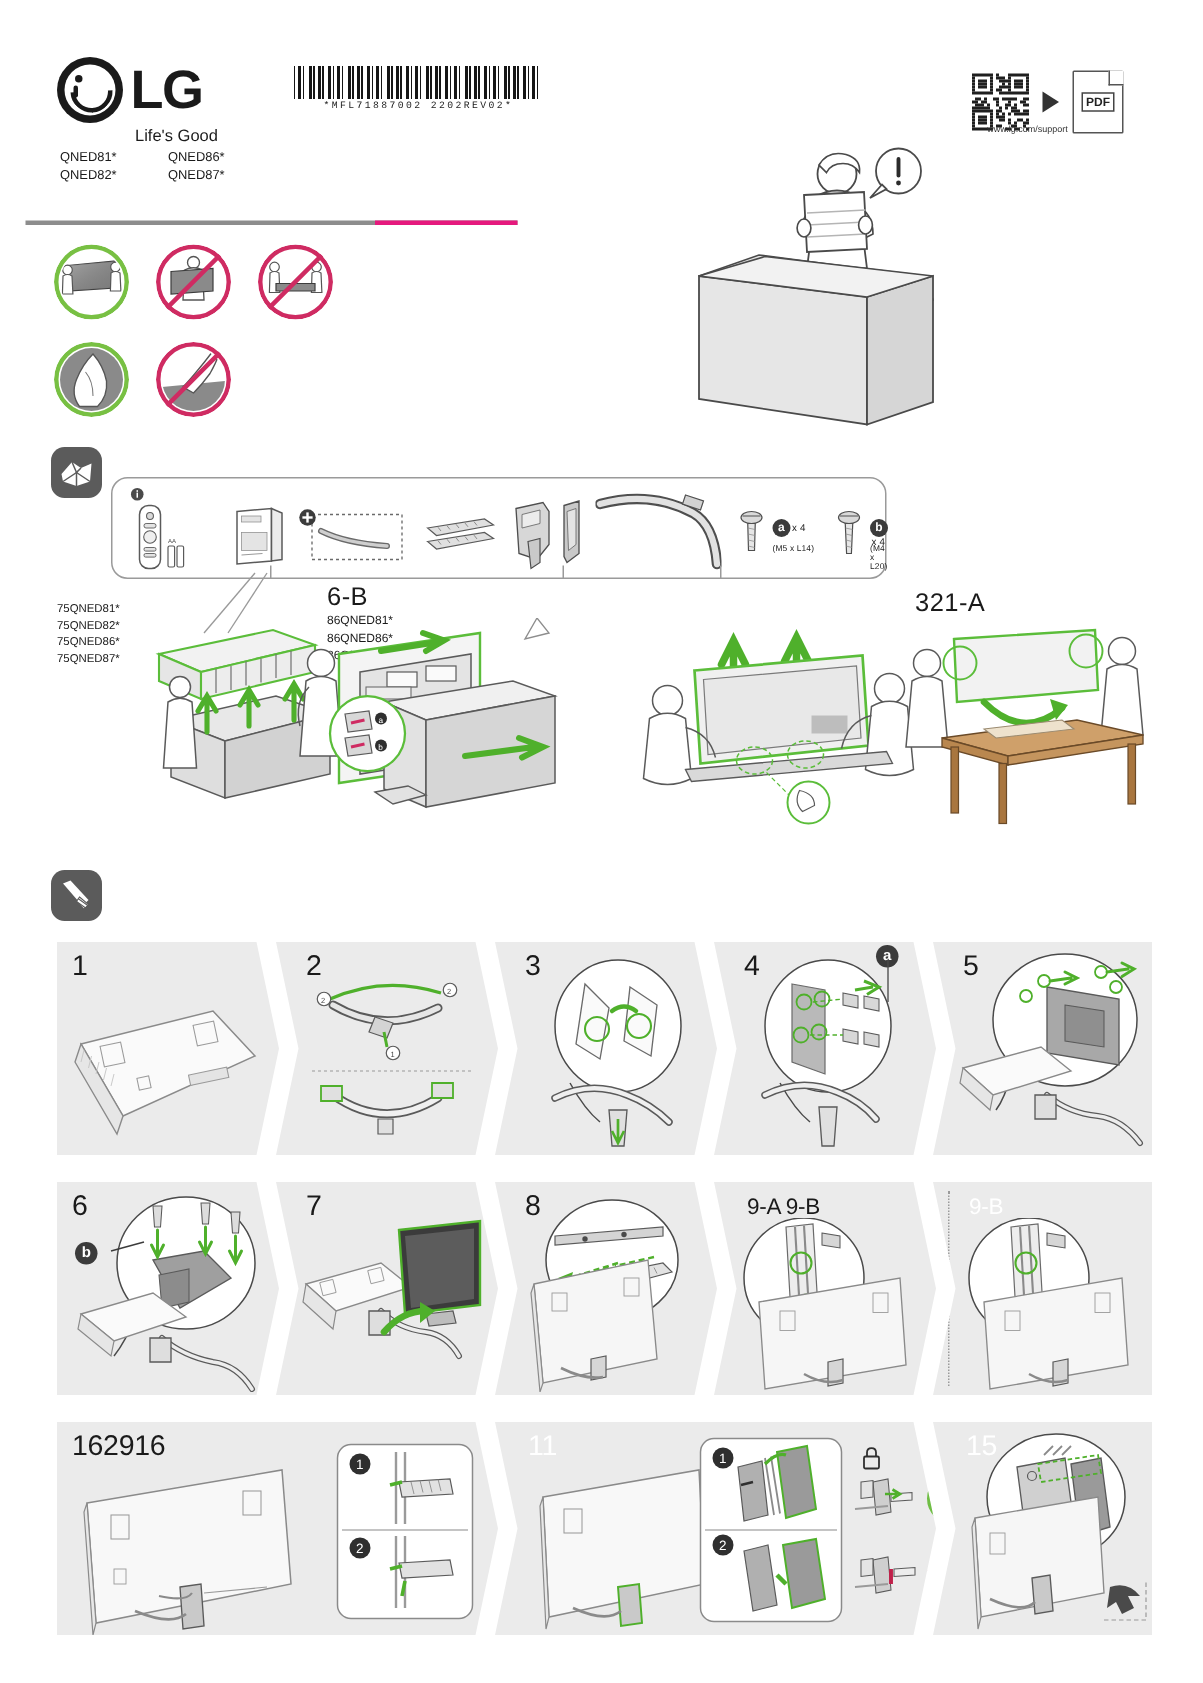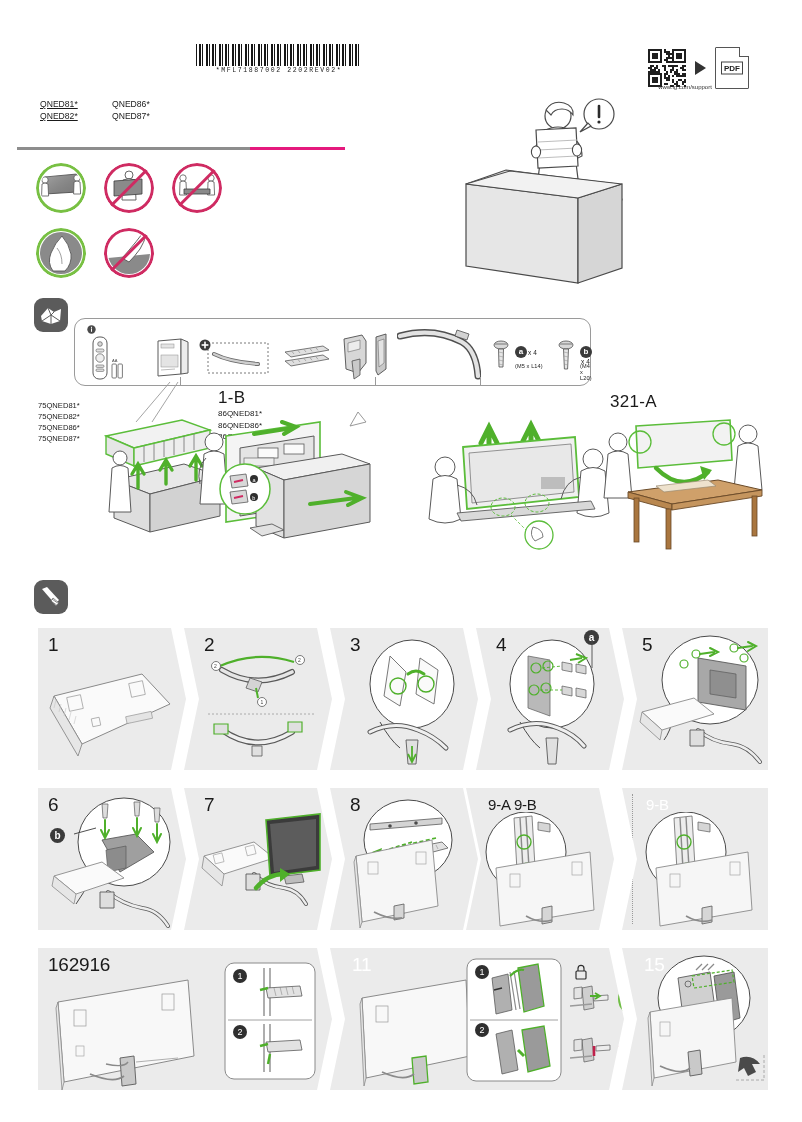--- a/index.html
+++ b/index.html
@@ -29,21 +29,21 @@
      background:repeating-linear-gradient(to right,
         #161616 0px,#161616 1px,#fff 1px,#fff 3px,
         #161616 3px,#161616 5px,#fff 5px,#fff 6px,
         #161616 6px,#161616 7px,#fff 7px,#fff 10px,
         #161616 10px,#161616 12px,#fff 12px,#fff 13px);}
   .barcode .btxt{font-size:6.5px;letter-spacing:1.6px;text-align:center;margin-top:1px;color:#222;
      font-family:"Liberation Mono","DejaVu Sans Mono",monospace;}
 
   .models{position:absolute;left:40px;top:98px;font-size:8.6px;line-height:12px;color:#1a1a1a;}
   .models .col{display:inline-block;vertical-align:top;}
-  .models .col.c1{width:72px;text-decoration:underline;}
+  .models .col.c1{width:72px;}
 
   .rule{position:absolute;left:17px;top:147px;width:328px;height:3px;background:#8d8d8d;}
   .rule .accent{position:absolute;right:0;top:0;width:95px;height:3px;background:#e5197d;}
 
   
   .qr-block{position:absolute;left:648px;top:44px;width:130px;height:48px;display:flex;align-items:center;gap:9px;}
   .qr{width:38px;height:38px;position:relative;background:#fff;}
   .qr .cell{position:absolute;background:#1f1f1f;}
   .qr-caption{position:absolute;left:642px;top:84px;width:86px;text-align:center;font-size:6px;color:#333;}
   .tri-arrow{width:0;height:0;border-left:11px solid #333;border-top:7px solid transparent;border-bottom:7px solid transparent;}
@@ -100,20 +100,32 @@
   .no-mark .bar{position:absolute;left:50%;top:-2px;width:4px;height:30px;background:#c0204a;transform:translateX(-50%) rotate(45deg);}
 
   .sm-badge{position:absolute;width:15px;height:15px;border-radius:50%;background:#3b3b3b;color:#fff;
      font-size:10px;font-weight:bold;line-height:15px;text-align:center;}
 </style>
 </head>
 <body>
 
 <div class="page">
 
+  <div class="logo-wrap">
+    <div class="logo-row">
+      <div class="lg-mark">
+        <div class="face"></div>
+        <div class="smile"></div>
+        <div class="eye"></div>
+        <div class="nose"></div>
+      </div>
+      <div class="lg-text">LG</div>
+    </div>
+    <div class="tagline">Life's Good</div>
+  </div>
 
   <div class="barcode">
     <div class="bars"></div>
     <div class="btxt">*MFL71887002 2202REV02*</div>
   </div>
 
   <div class="models">
     <span class="col c1">
       <span>QNED81*</span><br>
       <span>QNED82*</span>
@@ -566,21 +578,21 @@
     <div class="divider" style="left:405px;"></div>
   </div>
 
   <div class="asm-models" style="left:38px;top:400px;">
     <div>75QNED81*</div>
     <div>75QNED82*</div>
     <div>75QNED86*</div>
     <div>75QNED87*</div>
   </div>
 
-  <div class="asm-title" style="left:218px;top:388px;">1-B</div>
+  <div class="asm-title" style="left:218px;top:388px;">6-B</div>
   <div class="asm-sub" style="left:218px;top:408px;">
     <div>86QNED81*</div>
     <div>86QNED86*</div>
     <div>86QNED87*</div>
   </div>
 
   <div class="asm-title" style="left:610px;top:392px;">321-A</div>
 
   <div style="position:absolute;left:100px;top:380px;width:150px;height:160px;">
     <svg width="150" height="160" viewBox="0 0 150 160">
@@ -915,21 +927,21 @@
 
           <path d="M10 60 L86 44 L92 110 L16 126 Z" fill="#f6f6f6" stroke="#8a8a8a" stroke-width=".9"></path>
           <path d="M10 60 L16 126 L14 132 L8 66 Z" fill="#e6e6e6" stroke="#8a8a8a" stroke-width=".8"></path>
           <rect x="22" y="66" width="10" height="12" fill="none" stroke="#9a9a9a" stroke-width=".6"></rect>
           <rect x="70" y="56" width="10" height="12" fill="none" stroke="#9a9a9a" stroke-width=".6"></rect>
           <path d="M48 110 L58 108 L58 122 L48 124 Z" fill="#d6d6d6" stroke="#5a5a5a" stroke-width=".8"></path>
           <path d="M28 116 q16 8 28 6" fill="none" stroke="#8a8a8a" stroke-width="1.8"></path>
         </svg>
       </div>
 
-      <div class="panel" style="left:428px;width:148px;clip-path:polygon(0 0,133px 0,148px 71px,133px 142px,0 142px,15px 71px);">
+      <div class="panel" style="left:438px;width:148px;clip-path:polygon(0 0,133px 0,148px 71px,133px 142px,0 142px,15px 71px);">
         <div class="snum small" style="left:22px;top:8px;">9-A 9-B</div>
         <svg style="position:absolute;left:14px;top:24px;" width="128" height="116" viewBox="0 0 128 116">
           <ellipse cx="46" cy="40" rx="40" ry="40" fill="#fff" stroke="#4a4a4a" stroke-width="1"></ellipse>
           <path d="M56 76 q8 16 14 24" fill="none" stroke="#4a4a4a" stroke-width="1"></path>
           <path d="M34 6 L52 4 L56 72 L38 76 Z" fill="#ededed" stroke="#6a6a6a" stroke-width=".8"></path>
           <g stroke="#8a8a8a" stroke-width="1.4">
             <path d="M40 6 L44 74"></path>
               <path d="M46 5 L50 73"></path>
           </g>
           <circle cx="44" cy="30" r="7" fill="none" stroke="#4fb02b" stroke-width="1.4"></circle>

